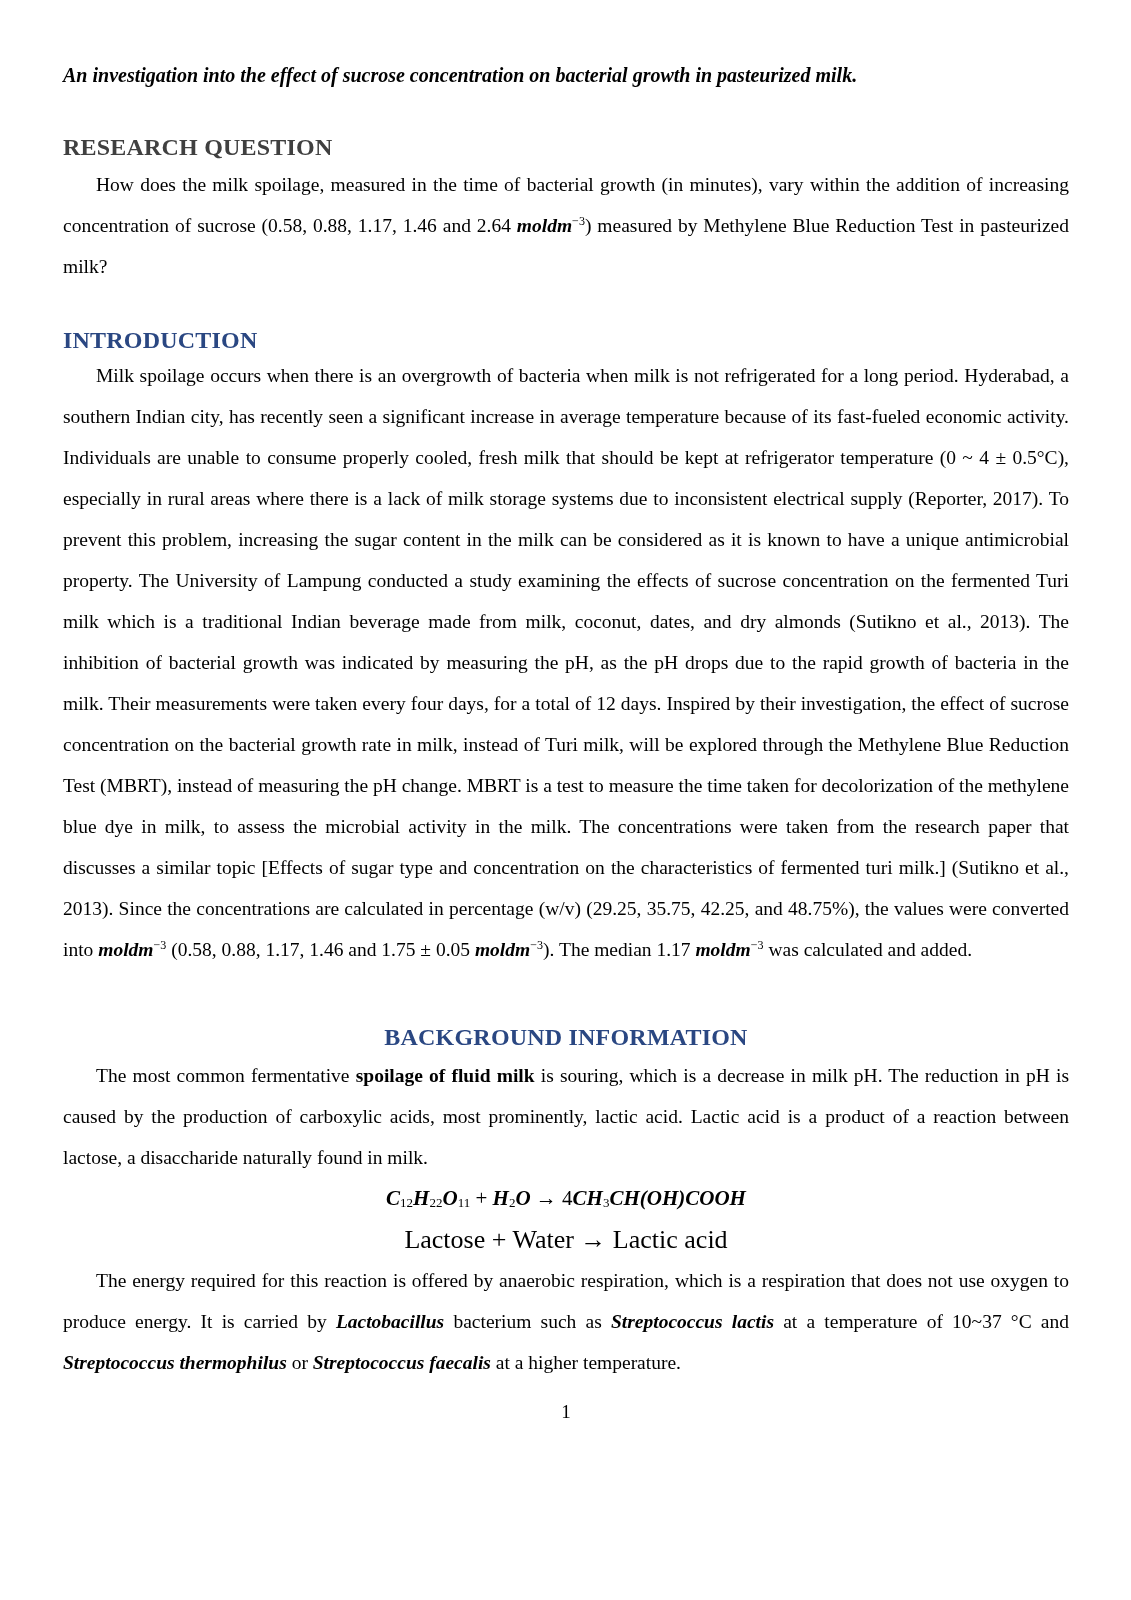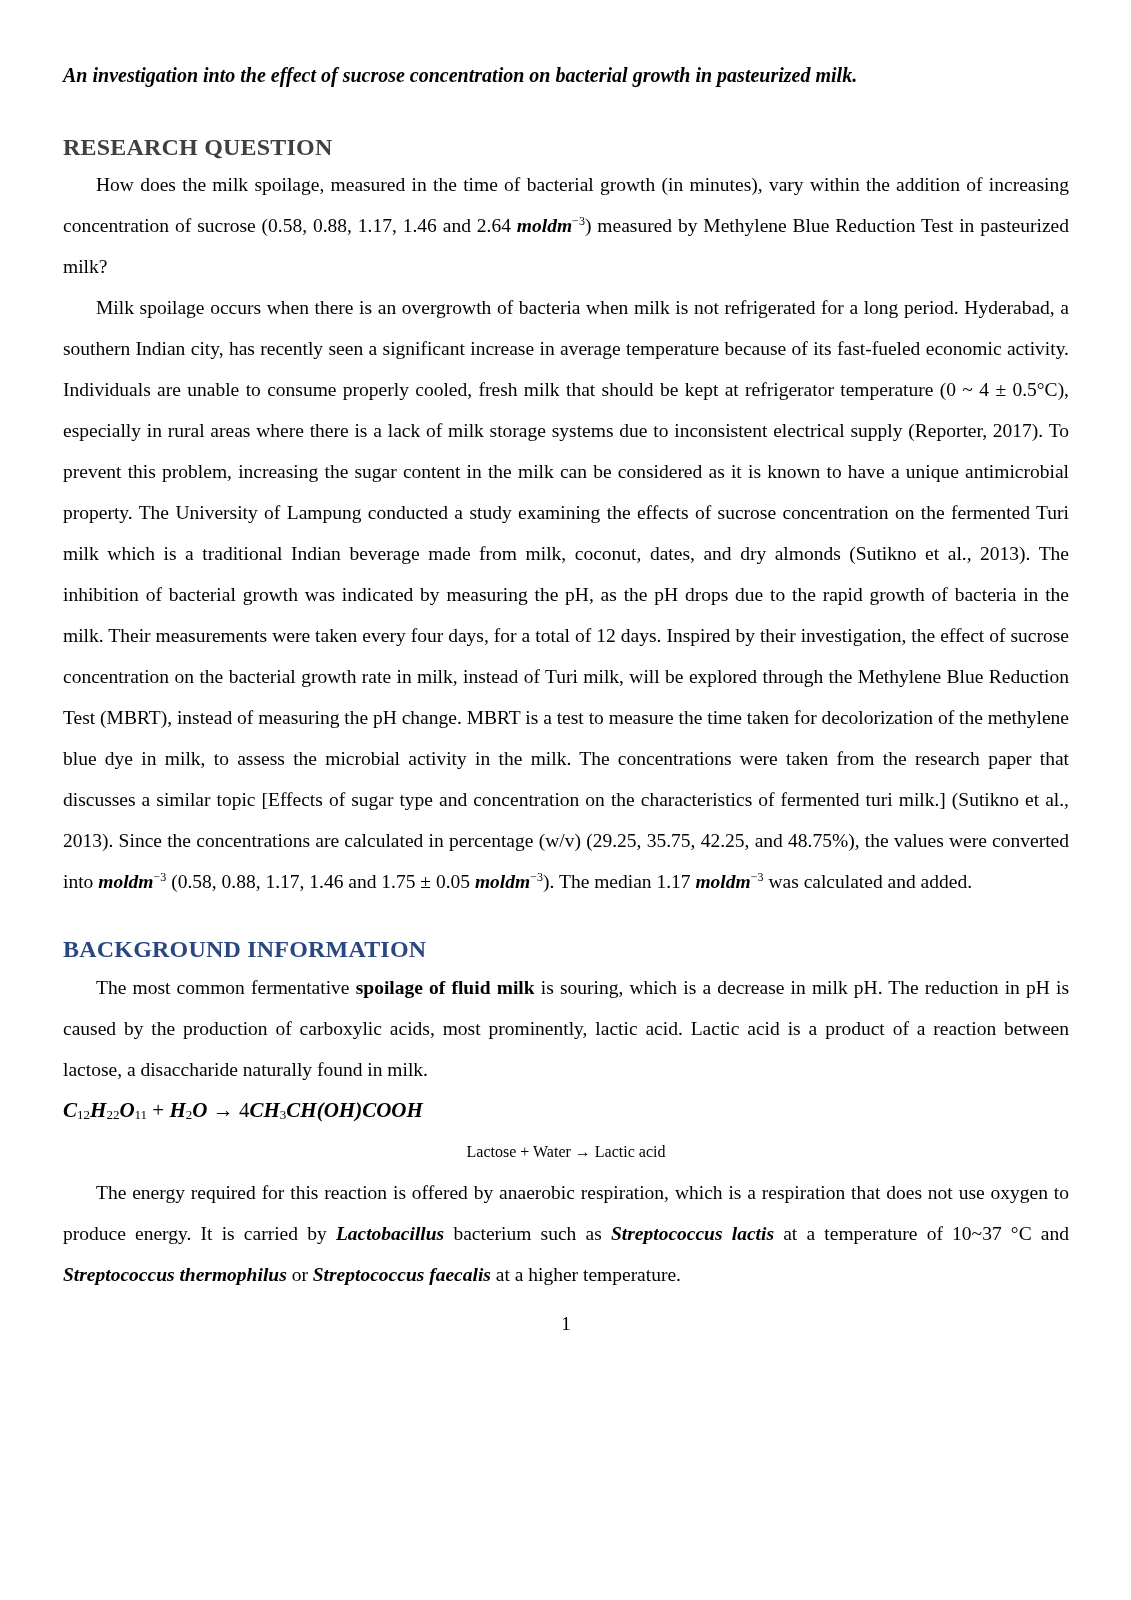--- a/index.html
+++ b/index.html
@@ -12,53 +12,54 @@
   .doc-title{
     font-size:20px;font-weight:bold;font-style:italic;
     line-height:26px;margin:0;
   }
   .sec-heading{
     font-size:24px;font-weight:bold;line-height:30px;margin:0;
     letter-spacing:0.2px;
   }
   #h-rq{margin-top:44px;}
   #h-intro{margin-top:38px;}
-  #h-bg{margin-top:32px;}
+  #h-bg{margin-top:52px;text-align:center;}
   .bp{
     font-size:19.5px;line-height:41px;text-align:justify;
     margin:2px 0 0 0;text-indent:33px;
   }
   #p-intro{margin-top:0;}
   #p-bg1{margin-top:3px;}
   #p-bg2{margin-top:0;text-indent:33px;}
   .equation{
-    font-size:21px;line-height:41px;text-align:left;margin:0;
+    font-size:21px;line-height:41px;text-align:center;margin:0;
   }
   .equation-words{
-    font-size:16px;line-height:41px;text-align:center;margin:0;
+    font-size:26px;line-height:41px;text-align:center;margin:0;
   }
   .page-number{
     font-size:19px;line-height:26px;text-align:center;margin-top:16px;
   }
   .i{font-style:italic;font-weight:bold;}
   .b{font-weight:bold;font-family:Liberation Serif, serif;}
   sup{font-size:0.62em;line-height:0;vertical-align:super;}
   sub{font-size:0.62em;line-height:0;vertical-align:-0.18em;}
 </style>
 </head>
 <body style="background: rgb(255, 255, 255); color: rgb(0, 0, 0);">
 
 <div class="page">
 
   <p class="doc-title">An investigation into the effect of sucrose concentration on bacterial growth in pasteurized milk.</p>
 
   <h2 class="sec-heading" id="h-rq" style="color: #404040;">RESEARCH QUESTION</h2>
 
   <p class="bp" id="p-rq"><span>How does the milk spoilage, measured in the time of bacterial growth (in minutes), vary within the addition of increasing concentration of sucrose (0.58, 0.88, 1.17, 1.46 and 2.64 </span><span class="i">moldm</span><sup class="sup">−3</sup><span>)  measured by Methylene Blue Reduction Test in pasteurized milk?</span></p>
 
+  <h2 class="sec-heading" id="h-intro" style="color: rgb(42, 71, 130);">INTRODUCTION</h2>
 
   <p class="bp" id="p-intro"><span>Milk spoilage occurs when there is an overgrowth of bacteria when milk is not refrigerated for a long period. Hyderabad, a southern Indian city, has recently seen a significant increase in average temperature because of its fast-fueled economic activity. Individuals are unable to consume properly cooled, fresh milk that should be kept at refrigerator temperature (0 ~ 4 ± 0.5°C), especially in rural areas where there is a lack of milk storage systems due to inconsistent electrical supply (Reporter, 2017). To prevent this problem, increasing the sugar content in the milk can be considered as it is known to have a unique antimicrobial property. The University of Lampung conducted a study examining the effects of sucrose concentration on the fermented Turi milk which is a traditional Indian beverage made from milk, coconut, dates, and dry almonds (Sutikno et al., 2013). The inhibition of bacterial growth was indicated by measuring the pH, as the pH drops due to the rapid growth of bacteria in the milk. Their measurements were taken every four days, for a total of 12 days. Inspired by their investigation, the effect of sucrose concentration on the bacterial growth rate in milk, instead of Turi milk, will be explored through the Methylene Blue Reduction Test (MBRT), instead of measuring the pH change. MBRT is a test to measure the time taken for decolorization of the methylene blue dye in milk, to assess the microbial activity in the milk. The concentrations were taken from the research paper that discusses a similar topic [Effects of sugar type and concentration on the characteristics of fermented turi milk.] (Sutikno et al., 2013). Since the concentrations are calculated in percentage (w/v) (29.25, 35.75, 42.25, and 48.75%), the values were converted into </span><span class="i">moldm</span><sup class="sup">−3</sup><span> (0.58, 0.88, 1.17, 1.46 and 1.75 ± 0.05 </span><span class="i">moldm</span><sup class="sup">−3</sup><span>).  The median 1.17 </span><span class="i">moldm</span><sup class="sup">−3</sup><span> was calculated and added.</span></p>
 
   <h2 class="sec-heading" id="h-bg" style="color: rgb(42, 71, 130);">BACKGROUND INFORMATION</h2>
 
   <p class="bp" id="p-bg1"><span>The most common fermentative </span><span class="b">spoilage of fluid milk</span><span> is souring, which is a decrease in milk pH. The reduction in pH is caused by the production of carboxylic acids, most prominently, lactic acid. Lactic acid is a product of a reaction between lactose, a disaccharide naturally found in milk.</span></p>
 
   <div class="equation"><span class="i">C</span><sub class="sub">12</sub><span class="i">H</span><sub class="sub">22</sub><span class="i">O</span><sub class="sub">11</sub><span> + </span><span class="i">H</span><sub class="sub">2</sub><span class="i">O</span><span> → 4</span><span class="i">CH</span><sub class="sub">3</sub><span class="i">CH(OH)COOH</span></div>
 
   <div class="equation-words">Lactose + Water  →  Lactic acid</div>

